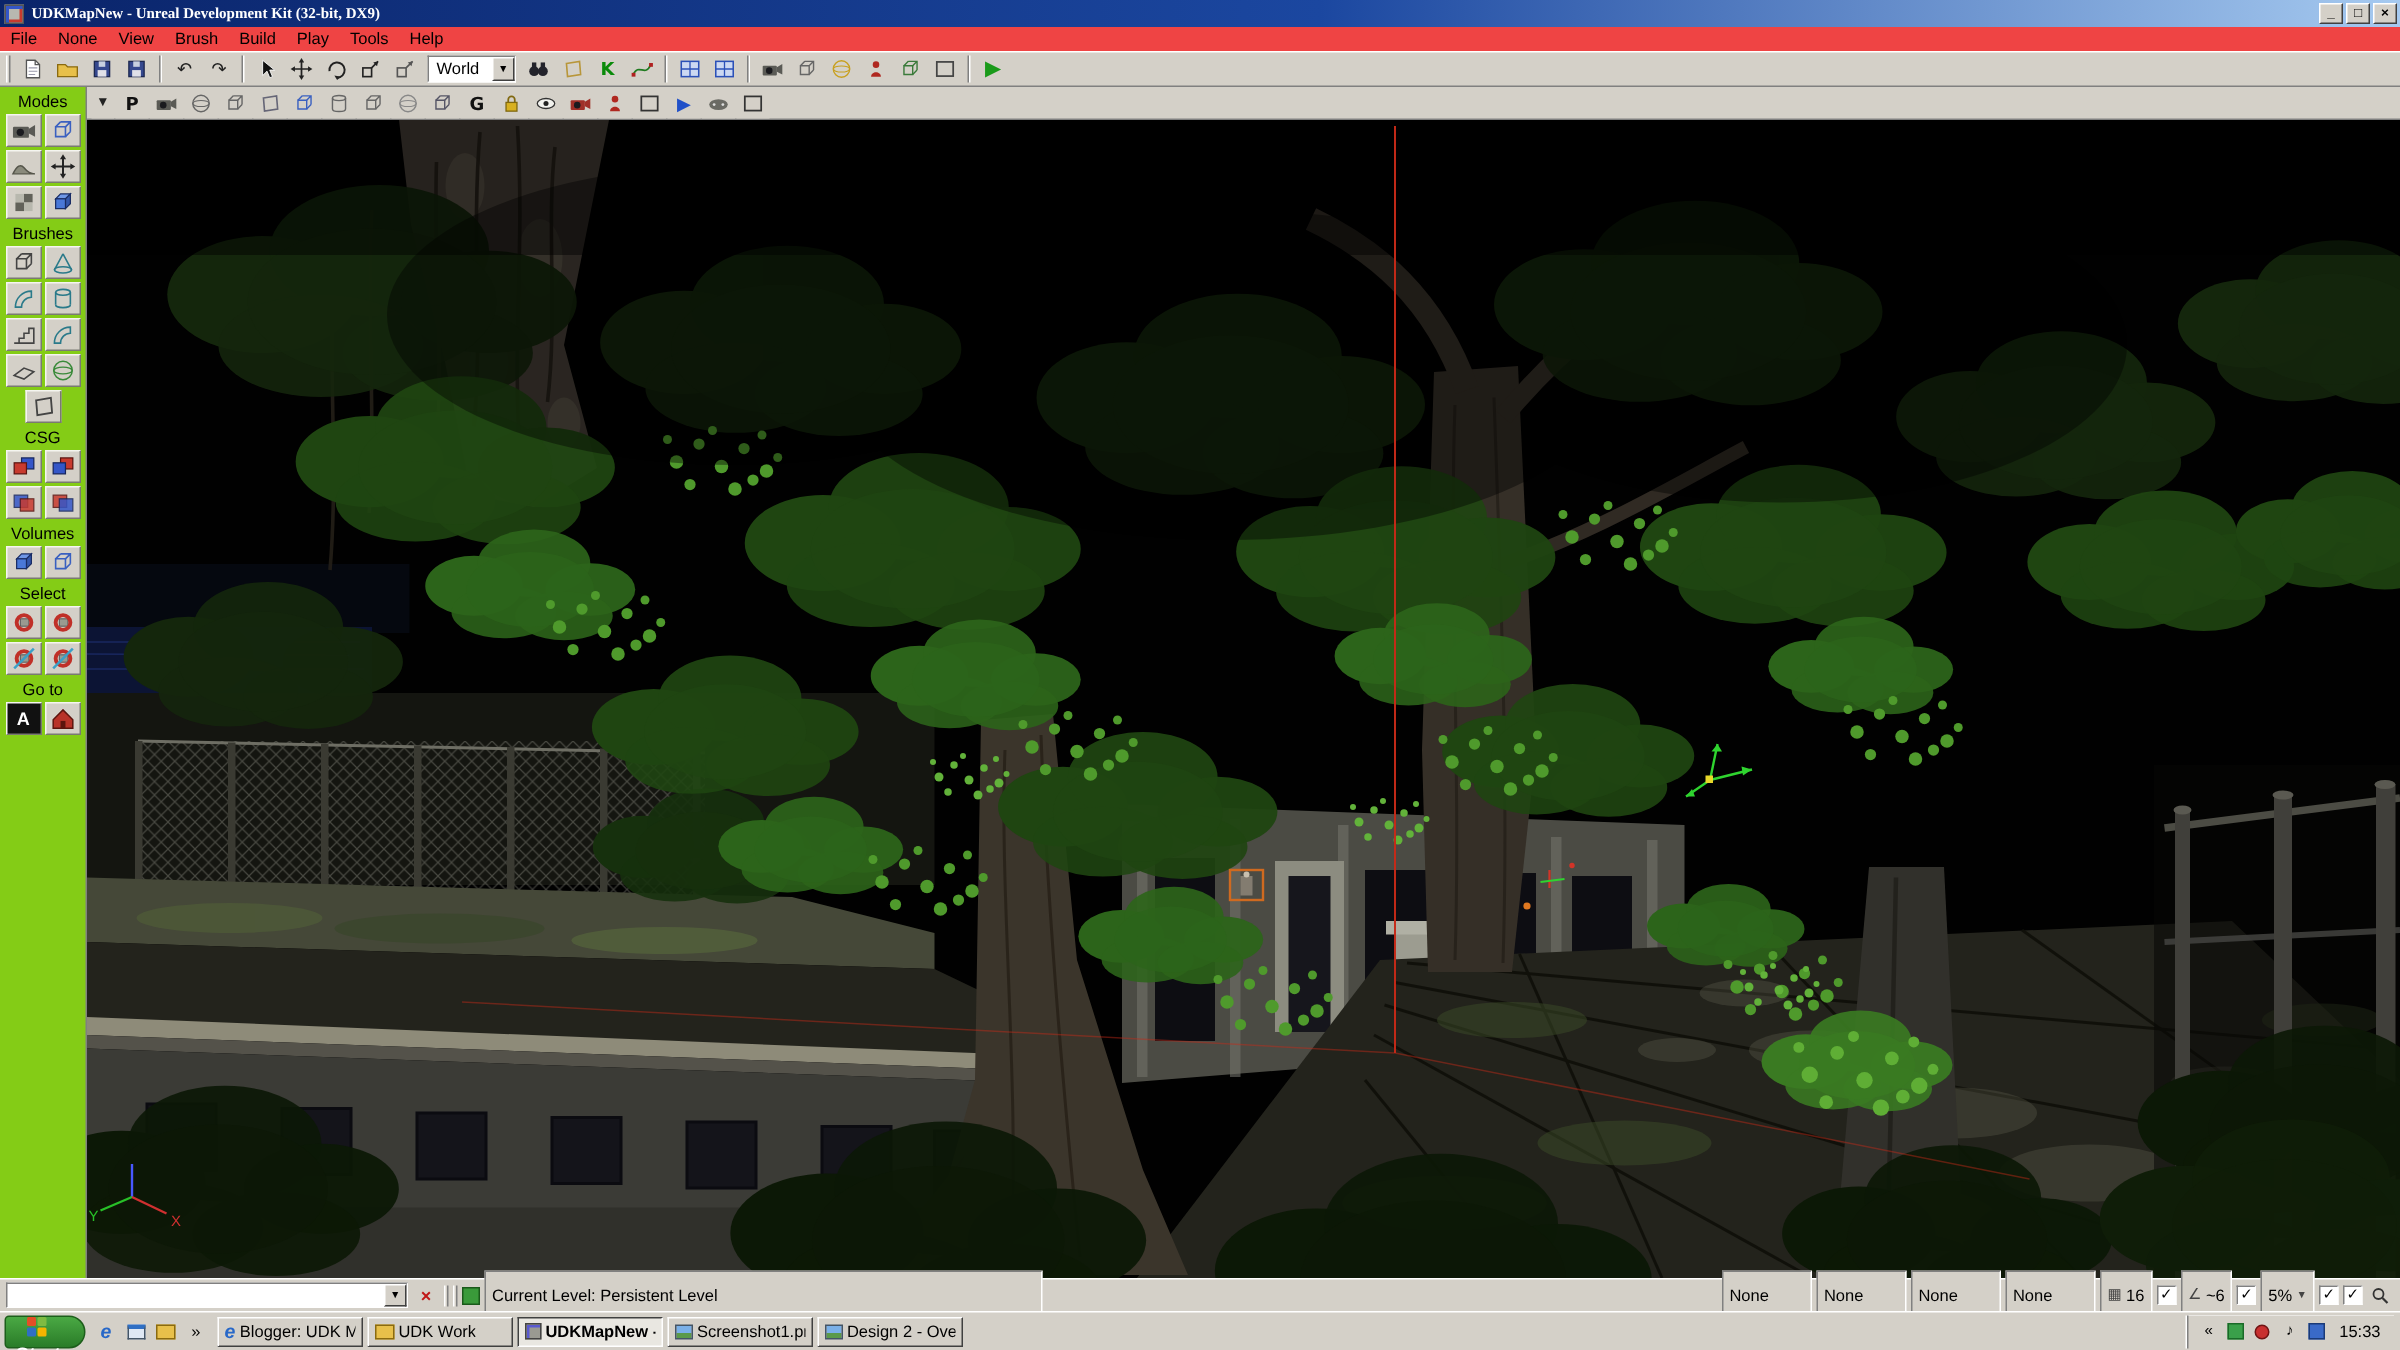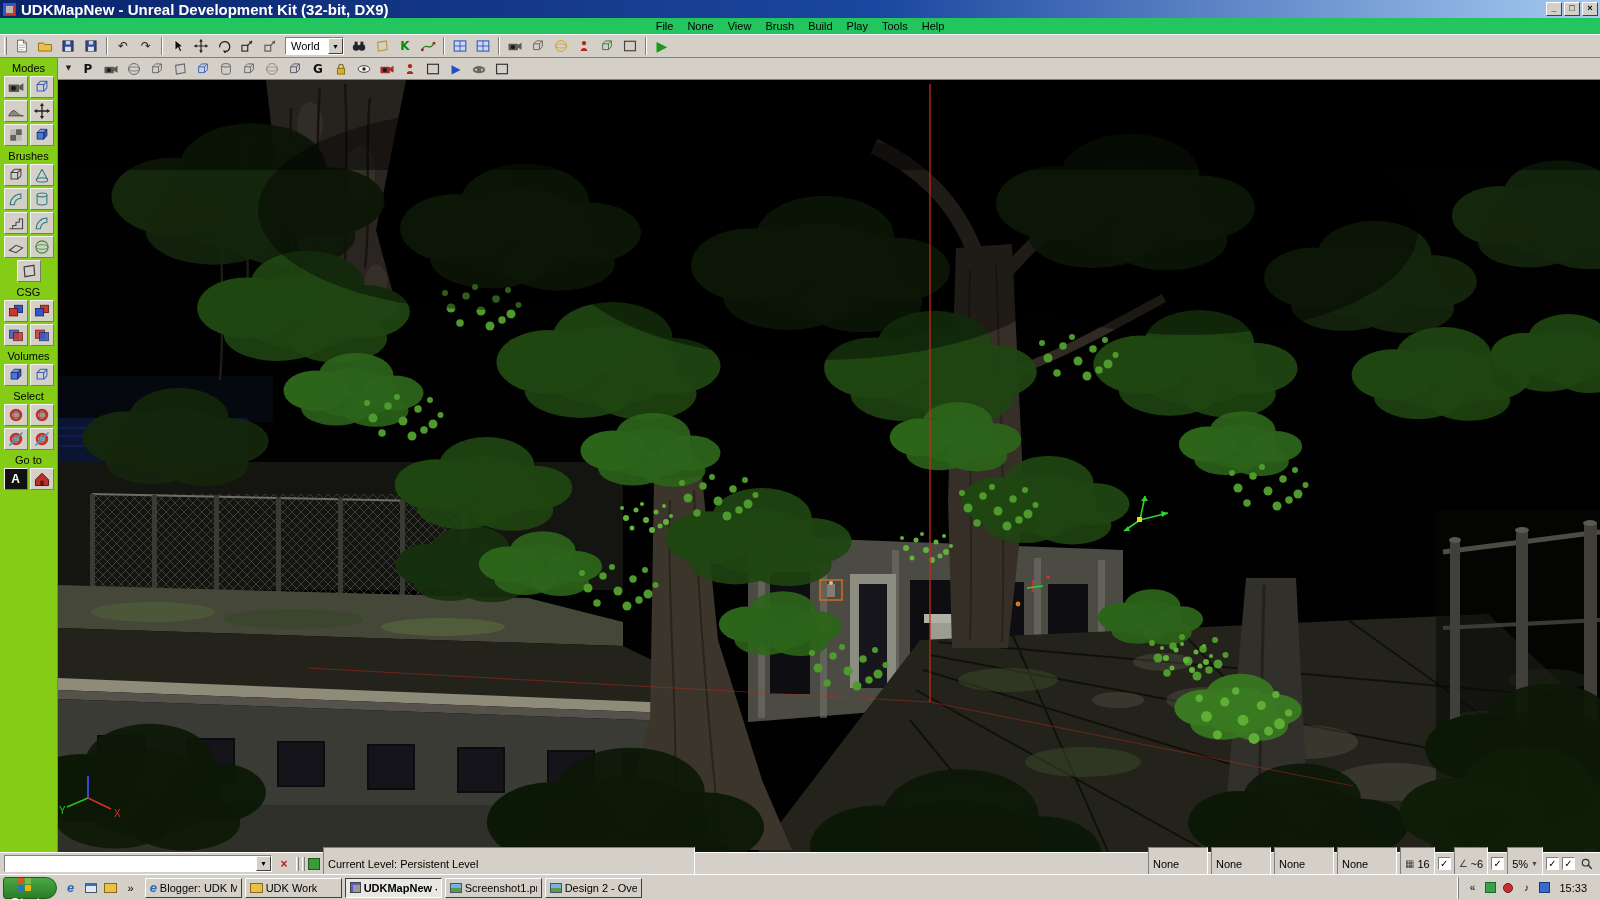--- a/index.html
+++ b/index.html
@@ -8,28 +8,28 @@
     width:1600px; height:900px; position:relative; overflow:hidden;
     font-family:"Liberation Sans","DejaVu Sans",sans-serif; font-size:11px;
     color:#000; background:#d4d0c8;
   }
   
   .titlebar { position:absolute; top:0; left:0; right:0; height:18px;
     background:linear-gradient(90deg,#0a246a 0%,#1b47a0 55%,#a6caf0 100%);
     color:#fff; display:flex; align-items:center; padding:0 2px 0 3px; }
   .app-icon { width:13px; height:13px; background:#b8b8b0; border:1px solid #555;
     box-shadow:inset 2px 2px 0 #3456c8, inset -2px -2px 0 #c83a2e; }
-  .title-text { font-weight:bold; font-size:15px; margin-left:5px; flex:1; white-space:nowrap; }
+  .title-text { font-weight:bold; font-size:10px; margin-left:5px; flex:1; white-space:nowrap;font-family:Liberation Serif, serif; }
   .win-btns { display:flex; gap:2px; }
   .win-btn { width:16px; height:14px; background:#d4d0c8; border:1px solid;
     border-color:#fff #404040 #404040 #fff; font-size:9px; line-height:11px;
     text-align:center; color:#000; font-weight:bold; }
   
-  .menubar { position:absolute; top:18px; left:0; right:0; height:16px; background:#22c55e;
-    display:flex; align-items:center;justify-content:center; }
+  .menubar { position:absolute; top:18px; left:0; right:0; height:16px; background:#ef4444;
+    display:flex; align-items:center; }
   .menu-item { padding:1px 7px; cursor:default; }
   
   .toolbar1 { position:absolute; top:34px; left:0; right:0; height:24px; background:#d4d0c8;
     border-top:1px solid #fff; border-bottom:1px solid #808080;
     display:flex; align-items:center; padding-left:3px; gap:1px; }
   .toolbar2 { position:absolute; top:58px; left:58px; right:0; height:22px; background:#d4d0c8;
     border-bottom:1px solid #808080; display:flex; align-items:center; padding-left:3px; gap:1px; }
   .grip { width:3px; height:18px; border-left:1px solid #fff; border-right:1px solid #808080; margin:0 3px 0 1px; }
   .tbtn { appearance:none; background:#d4d0c8; border:1px solid transparent; padding:0; margin:0;
     width:22px; height:20px; display:flex; align-items:center; justify-content:center; }

